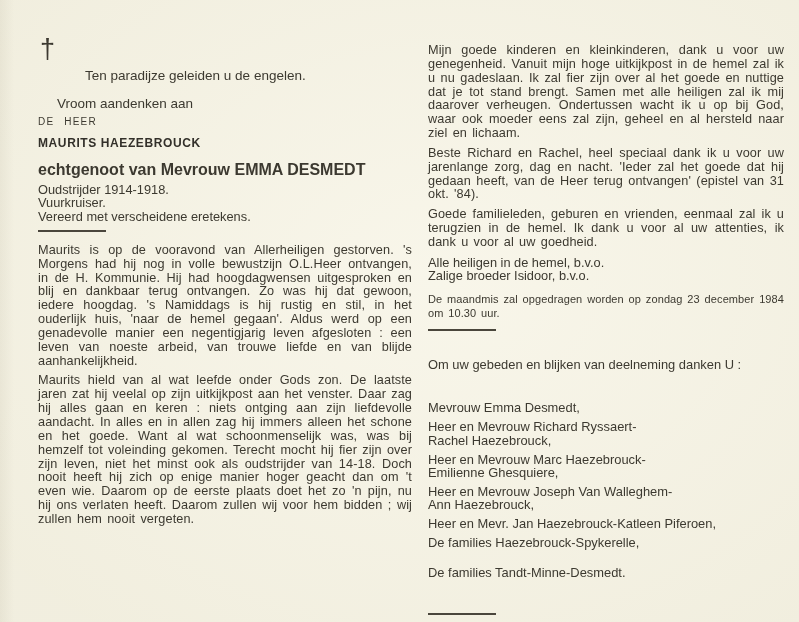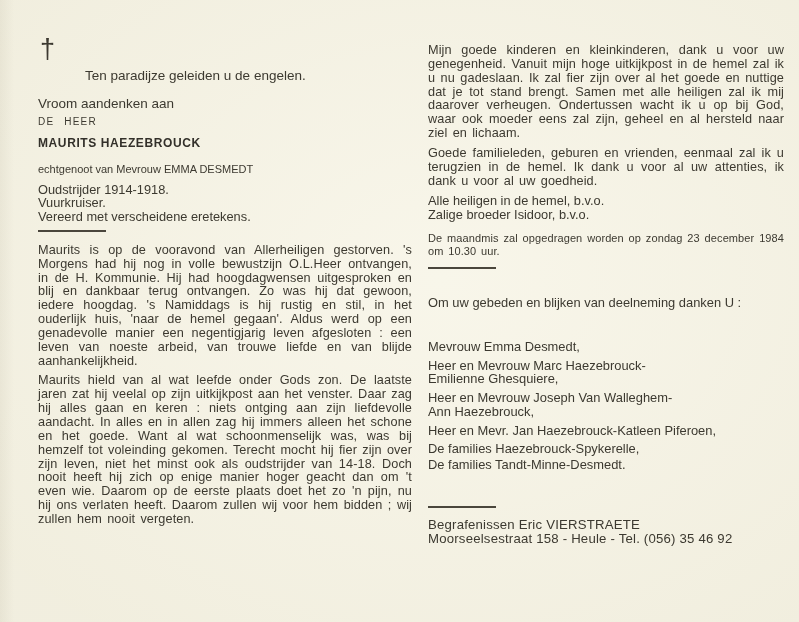--- a/index.html
+++ b/index.html
@@ -25,24 +25,24 @@
   .col-left  { left: 38px;  top: 36px; width: 374px; }
   .col-right { left: 428px; top: 44px; width: 356px; }
 
   .cross {
     font-size: 27px;
     line-height: 26px;
     font-weight: 400;
     margin: 0 0 6px 2px;
   }
   .epigraph   { font-size: 13.5px; line-height: 15px; margin-bottom: 13px; margin-left: 47px; }
-  .intro      { font-size: 13.5px; line-height: 15px; margin-bottom: 3px; }
+  .intro      { font-size: 13.5px; line-height: 15px; margin-bottom: 3px; margin-left: 19px; }
   .honorific  { font-size: 10px;   line-height: 15px; letter-spacing: 1.2px; word-spacing: 6px; margin-bottom: 3px; }
   .deceased   { font-size: 12px;   line-height: 23px; font-weight: 700; letter-spacing: 0.6px; color: #33302a; margin-bottom: 7px; }
-  .spouse     { font-size: 11px;   line-height: 15px; margin-bottom: 6px; }
+  .spouse     { font-size: 16px;   line-height: 15px; margin-bottom: 6px; font-weight: bold; }
 
   .lineblock  { font-size: 12.8px; line-height: 13.3px; margin-bottom: 6px; }
   .lineblock div { white-space: nowrap; }
 
   .rule {
     border: none;
     border-top: 2px solid #4a463c;
     width: 68px;
     margin: 7px 0 0 0;
   }
@@ -61,21 +61,21 @@
 
   .invocations { font-size: 12.8px; line-height: 13.6px; margin-bottom: 10px; }
 
   .mass { font-size: 11px; line-height: 13.8px; margin-bottom: 8px; }
 
   .thanks-gap { height: 27px; }
   .thanks-heading { font-size: 12.9px; line-height: 13.8px; margin-bottom: 30px; }
 
   .family-list { font-size: 12.9px; line-height: 13.4px; }
   .family-item { white-space: pre-line; margin-bottom: 5.5px; }
-  .family-item.tight { margin-bottom: 2px; }
+  .family-item.tight { margin-bottom: 16px; }
 
   .footer-gap { height: 22px; }
   .footer { font-size: 13.2px; line-height: 14.2px; letter-spacing: 0.2px; margin-top: 10px; }
   .footer .addr { white-space: nowrap; }
 </style>
 </head>
 <body>
 
 <div class="card">
 
@@ -95,35 +95,38 @@
     </div>
 
     <hr class="rule rule-space-after">
 
     <div class="para">Maurits is op de vooravond van Allerheiligen gestorven. 's Morgens had hij nog in volle bewustzijn O.L.Heer ontvangen, in de H. Kommunie. Hij had hoogdagwensen uitgesproken en blij en dankbaar terug ontvangen. Zo was hij dat gewoon, iedere hoogdag. 's Namiddags is hij rustig en stil, in het ouderlijk huis, 'naar de hemel gegaan'. Aldus werd op een genadevolle manier een negentigjarig leven afgesloten : een leven van noeste arbeid, van trouwe liefde en van blijde aanhankelijkheid.</div>
     <div class="para">Maurits hield van al wat leefde onder Gods zon. De laatste jaren zat hij veelal op zijn uitkijkpost aan het venster. Daar zag hij alles gaan en keren : niets ontging aan zijn liefdevolle aandacht. In alles en in allen zag hij immers alleen het schone en het goede. Want al wat schoonmenselijk was, was bij hemzelf tot voleinding gekomen. Terecht mocht hij fier zijn over zijn leven, niet het minst ook als oudstrijder van 14-18. Doch nooit heeft hij zich op enige manier hoger geacht dan om 't even wie. Daarom op de eerste plaats doet het zo 'n pijn, nu hij ons verlaten heeft. Daarom zullen wij voor hem bidden ; wij zullen hem nooit vergeten.</div>
   </div>
 
   <div class="col col-right">
     <div class="para">Mijn goede kinderen en kleinkinderen, dank u voor uw genegenheid. Vanuit mijn hoge uitkijkpost in de hemel zal ik u nu gadeslaan. Ik zal fier zijn over al het goede en nuttige dat je tot stand brengt. Samen met alle heiligen zal ik mij daarover verheugen. Ondertussen wacht ik u op bij God, waar ook moeder eens zal zijn, geheel en al hersteld naar ziel en lichaam.</div>
+    <div class="para">Beste Richard en Rachel, heel speciaal dank ik u voor uw jarenlange zorg, dag en nacht. 'Ieder zal het goede dat hij gedaan heeft, van de Heer terug ontvangen' (epistel van 31 okt. '84).</div>
     <div class="para">Goede familieleden, geburen en vrienden, eenmaal zal ik u terugzien in de hemel. Ik dank u voor al uw attenties, ik dank u voor al uw goedheid.</div>
 
     <div class="invocations">
       <div>Alle heiligen in de hemel, b.v.o.</div>
       <div>Zalige broeder Isidoor, b.v.o.</div>
     </div>
 
     <div class="para mass">De maandmis zal opgedragen worden op zondag 23 december 1984 om 10.30 uur.</div>
     <hr class="rule">
 
     <div class="thanks-gap"></div>
     <div class="thanks-heading">Om uw gebeden en blijken van deelneming danken U :</div>
 
     <div class="family-list">
       <div class="family-item">Mevrouw Emma Desmedt,</div>
+      <div class="family-item">Heer en Mevrouw Richard Ryssaert-
+Rachel Haezebrouck,</div>
       <div class="family-item">Heer en Mevrouw Marc Haezebrouck-
 Emilienne Ghesquiere,</div>
       <div class="family-item">Heer en Mevrouw Joseph Van Walleghem-
 Ann Haezebrouck,</div>
       <div class="family-item">Heer en Mevr. Jan Haezebrouck-Katleen Piferoen,</div>
       <div class="family-item tight">De families Haezebrouck-Spykerelle,</div>
       <div class="family-item">De families Tandt-Minne-Desmedt.</div>
     </div>
 
     <div class="footer-gap"></div>

